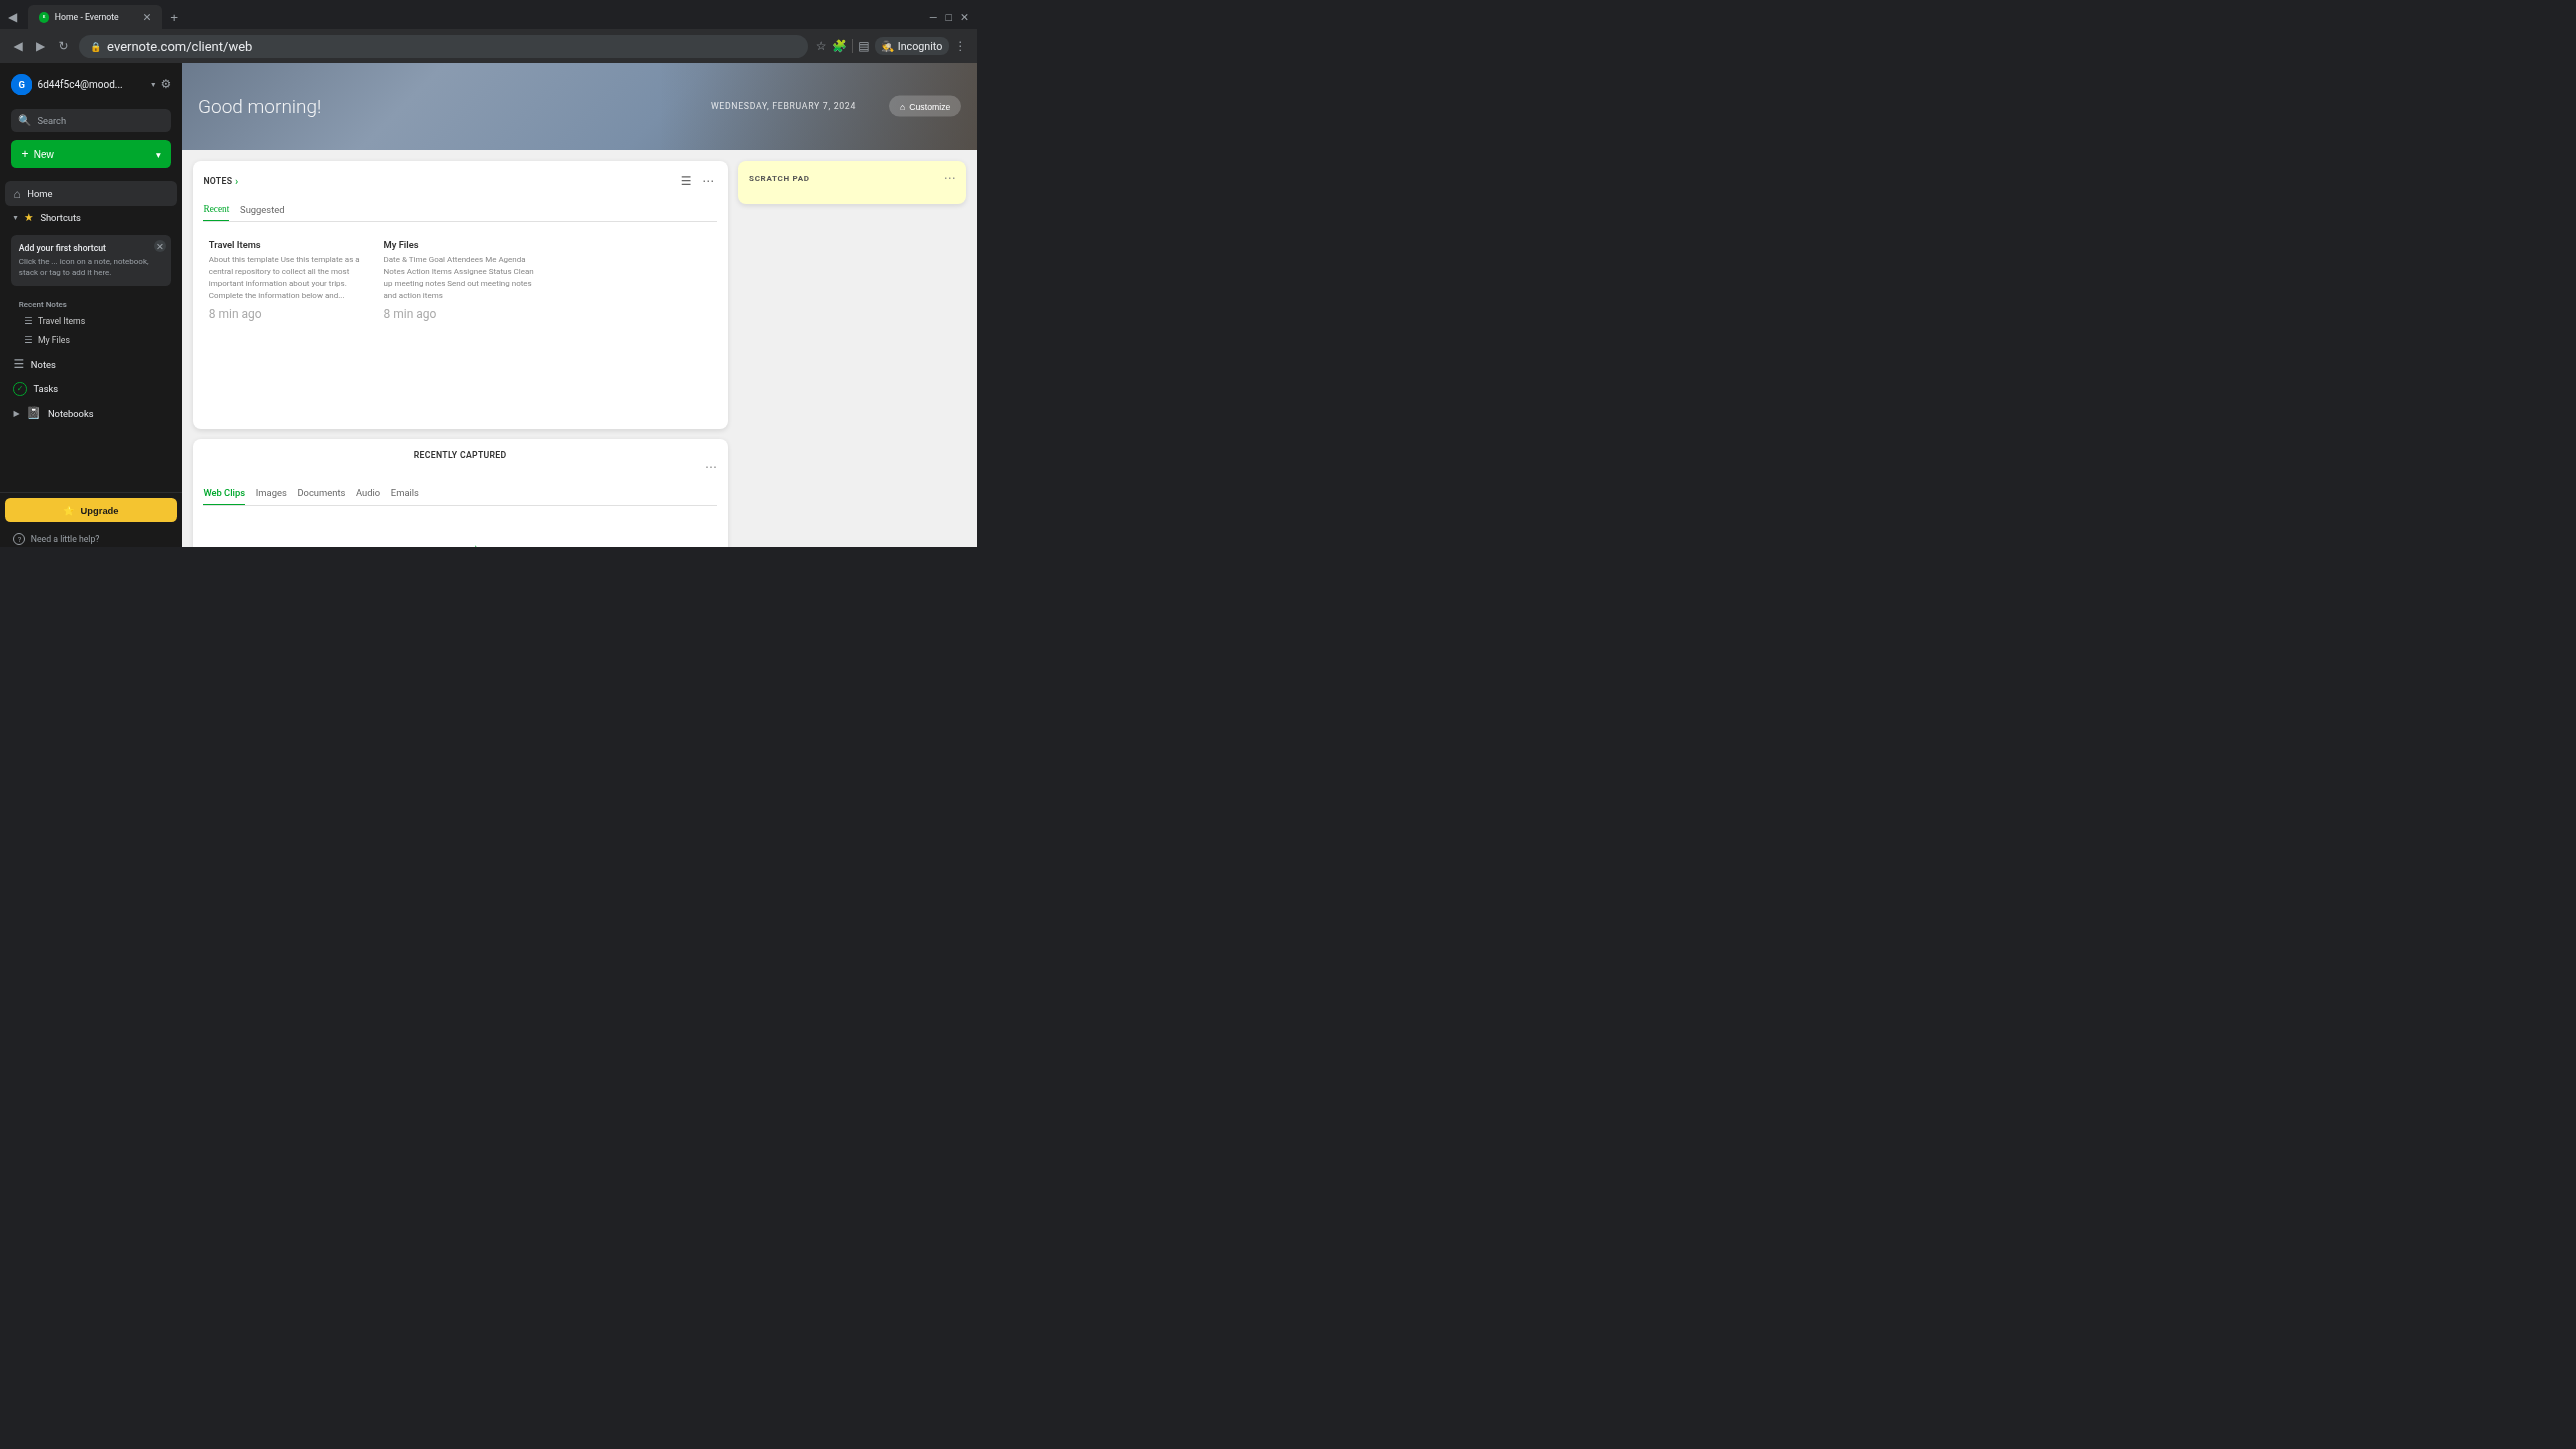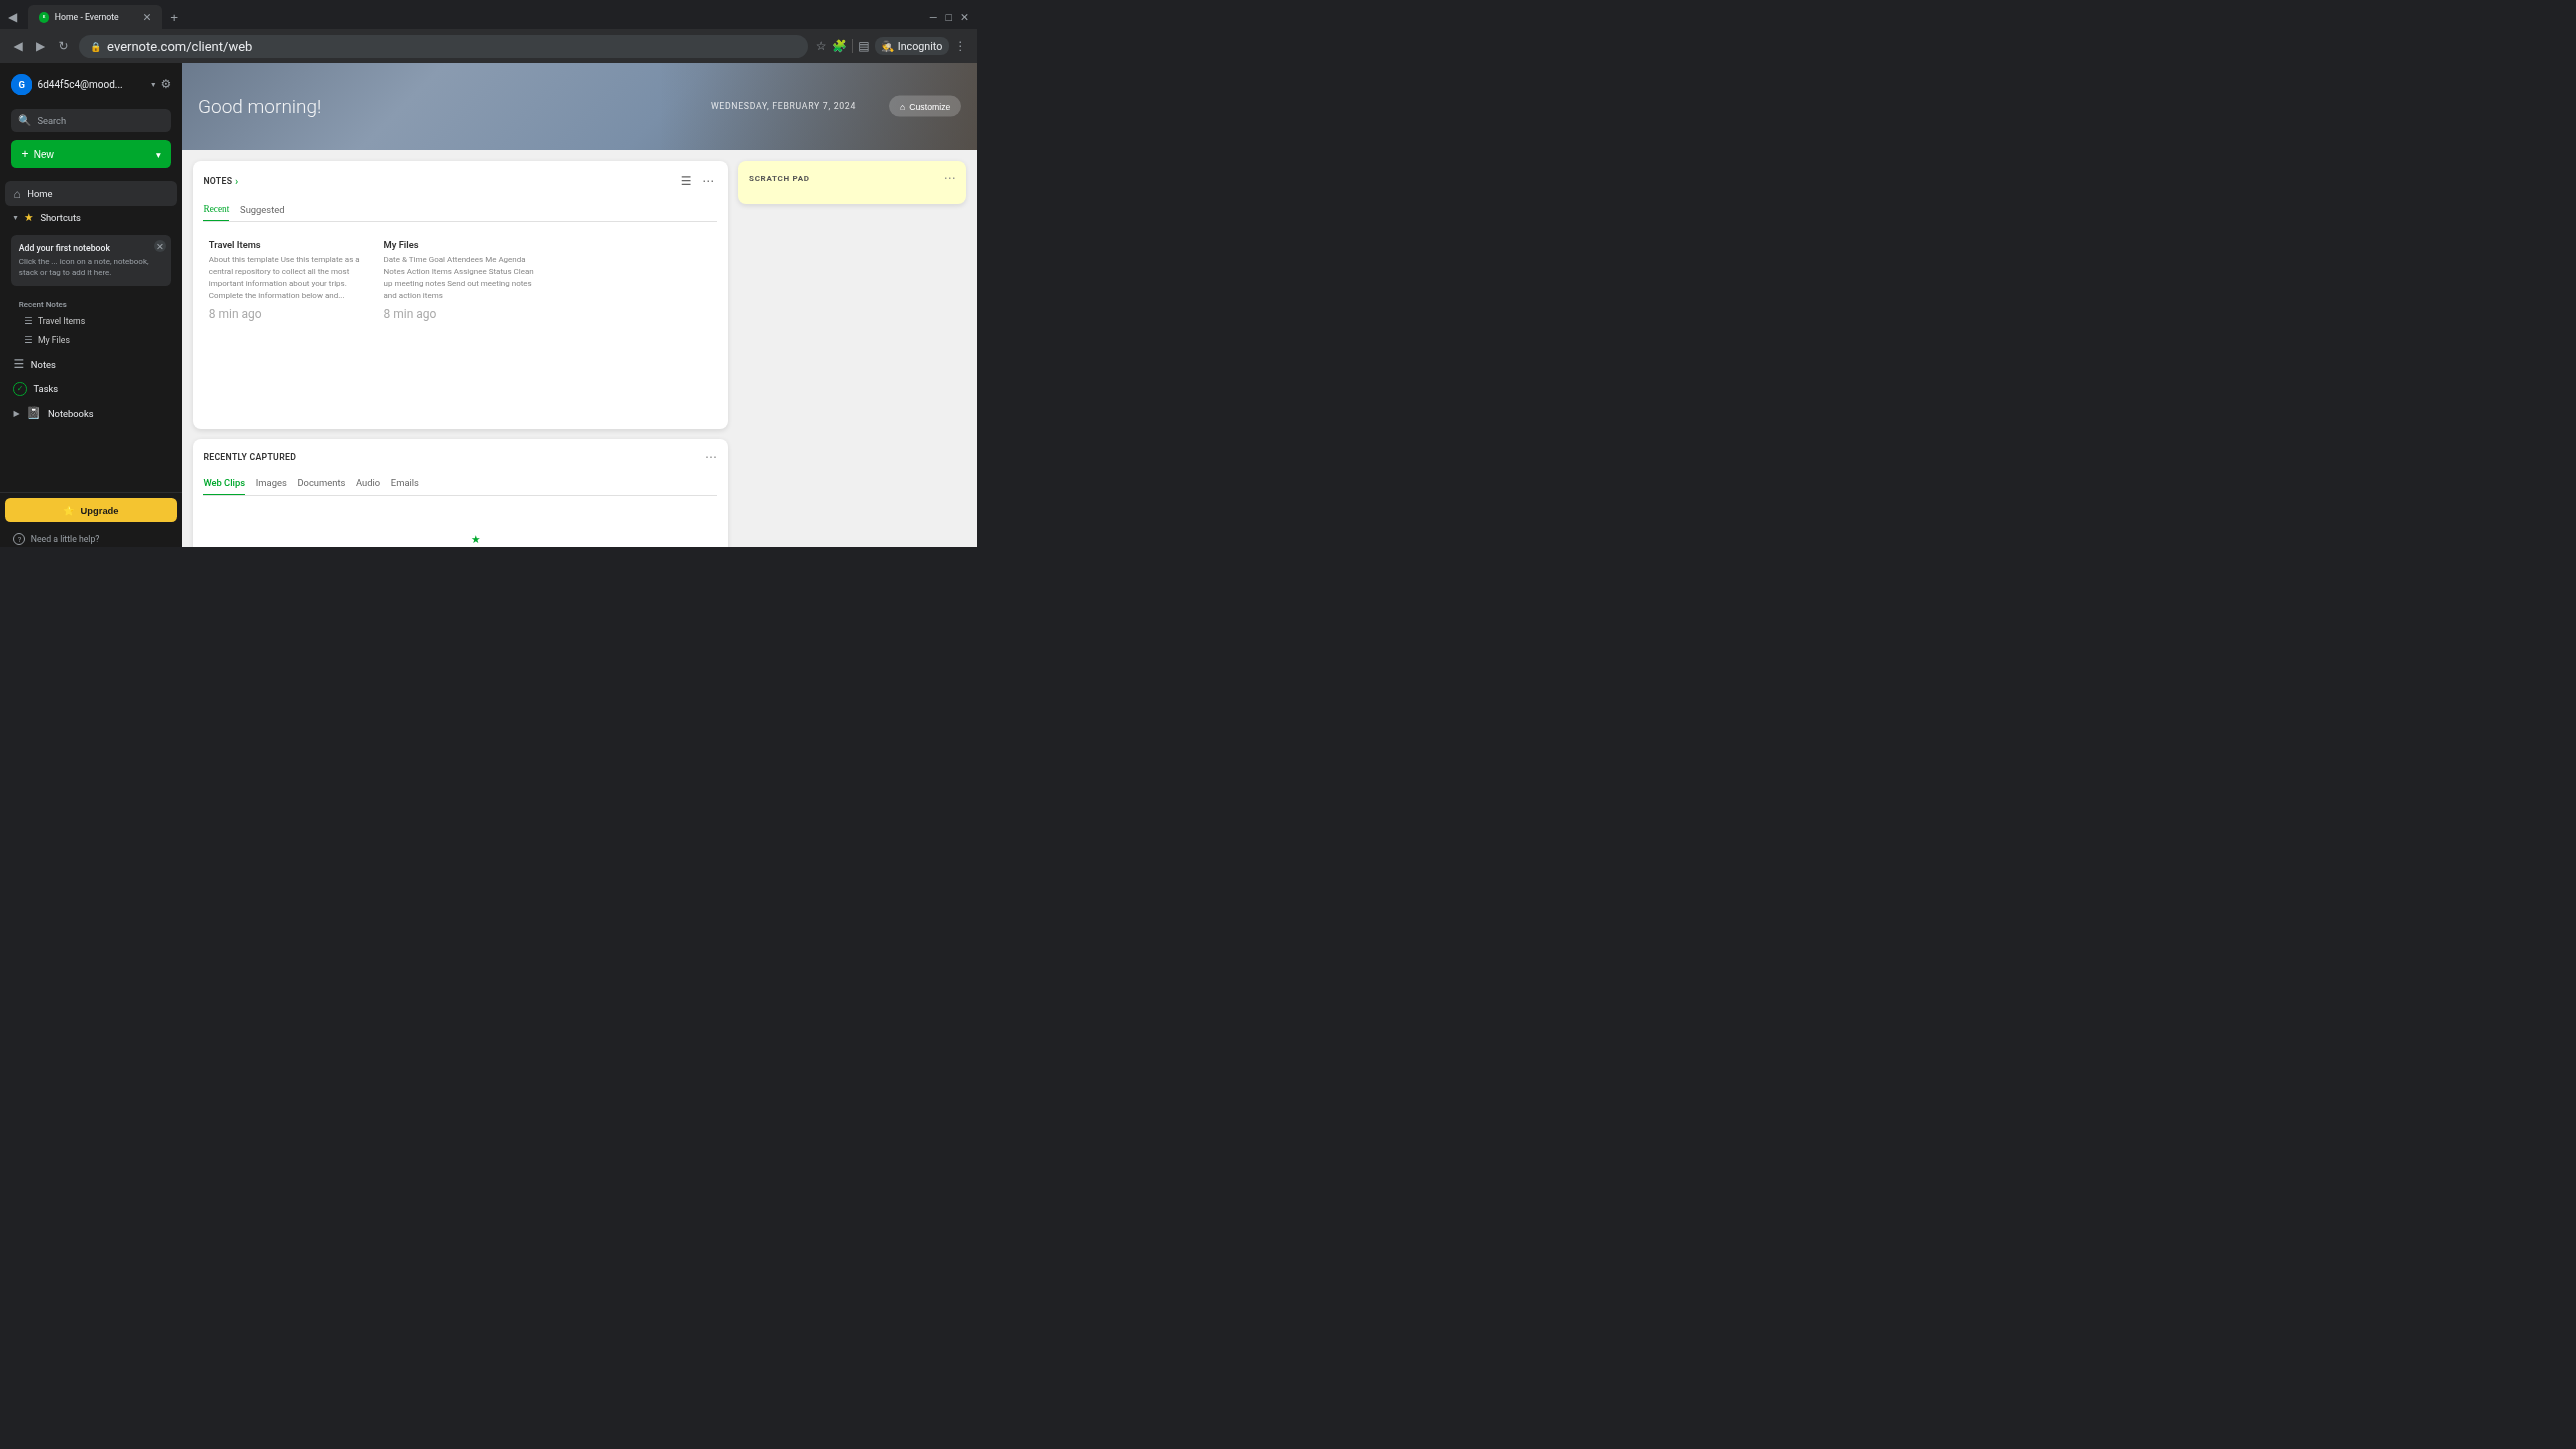--- a/index.html
+++ b/index.html
@@ -96,21 +96,21 @@
     
     .scratch-pad { width: 228px; background: #ffffcc; border-radius: 8px; padding: 10.7px; box-shadow: 0 1.3px 5.4px rgba(0,0,0,0.1); flex-shrink: 0; }
     .scratch-header { display: flex; align-items: center; margin-bottom: 8px; }
     .scratch-title { font-size: 8px; font-weight: 700; color: #555; letter-spacing: 0.7px; }
     .scratch-menu { margin-left: auto; background: none; border: none; cursor: pointer; color: #888; font-size: 12px; }
     .scratch-area { min-height: 201px; }
     .scratch-placeholder { color: #aaa; font-size: 9.4px; }
 
     
     .recently-captured { background: white; border-radius: 8px; padding: 10.7px; margin-top: 0; box-shadow: 0 1.3px 5.4px rgba(0,0,0,0.1); }
-    .captured-header { display: flex; align-items: center; margin-bottom: 8px; }
+    .captured-header { display: flex; align-items: center; margin-bottom: 8px; flex-direction: column; }
     .captured-title { font-size: 8.7px; font-weight: 600; color: #333; letter-spacing: 0.3px; }
     .captured-menu { margin-left: auto; background: none; border: none; cursor: pointer; color: #888; font-size: 12px; }
     .captured-tabs { display: flex; gap: 10.7px; border-bottom: 0.7px solid #e0e0e0; margin-bottom: 10.7px; }
     .captured-tab { padding: 5.4px 0; font-size: 9.4px; cursor: pointer; color: #666; border-bottom: 1.3px solid transparent; }
     .captured-tab.active { color: #00a82d; border-bottom-color: #00a82d; font-weight: 500; }
     .captured-empty { display: flex; justify-content: center; padding: 27px; }
 
     
     .main-columns { display: flex; gap: 10.7px; padding: 10.7px; height: calc(100% - 87px); overflow-y: auto; align-items: flex-start; }
     .left-column { flex: 1; display: flex; flex-direction: column; gap: 10.7px; }
@@ -208,21 +208,21 @@
       <div>
         <div class="nav-item">
           <span class="shortcuts-chevron">▾</span>
           <span style="color:#f4c430;font-size:10.7px;">★</span>
           <span class="nav-label">Shortcuts</span>
         </div>
 
         <div class="shortcut-hint">
           <div style="display:flex;align-items:flex-start;gap:2.7px;">
             <div style="flex:1;">
-              <div class="shortcut-hint-title">Add your first notebook</div>
+              <div class="shortcut-hint-title">Add your first shortcut</div>
               <div class="shortcut-hint-text">Click the ... icon on a note, notebook, stack or tag to add it here.</div>
             </div>
             <div class="shortcut-hint-close">✕</div>
           </div>
         </div>
       </div>
 
       <div class="recent-notes-section">
         <div class="recent-notes-header">Recent Notes</div>
         <div class="recent-note-item">

